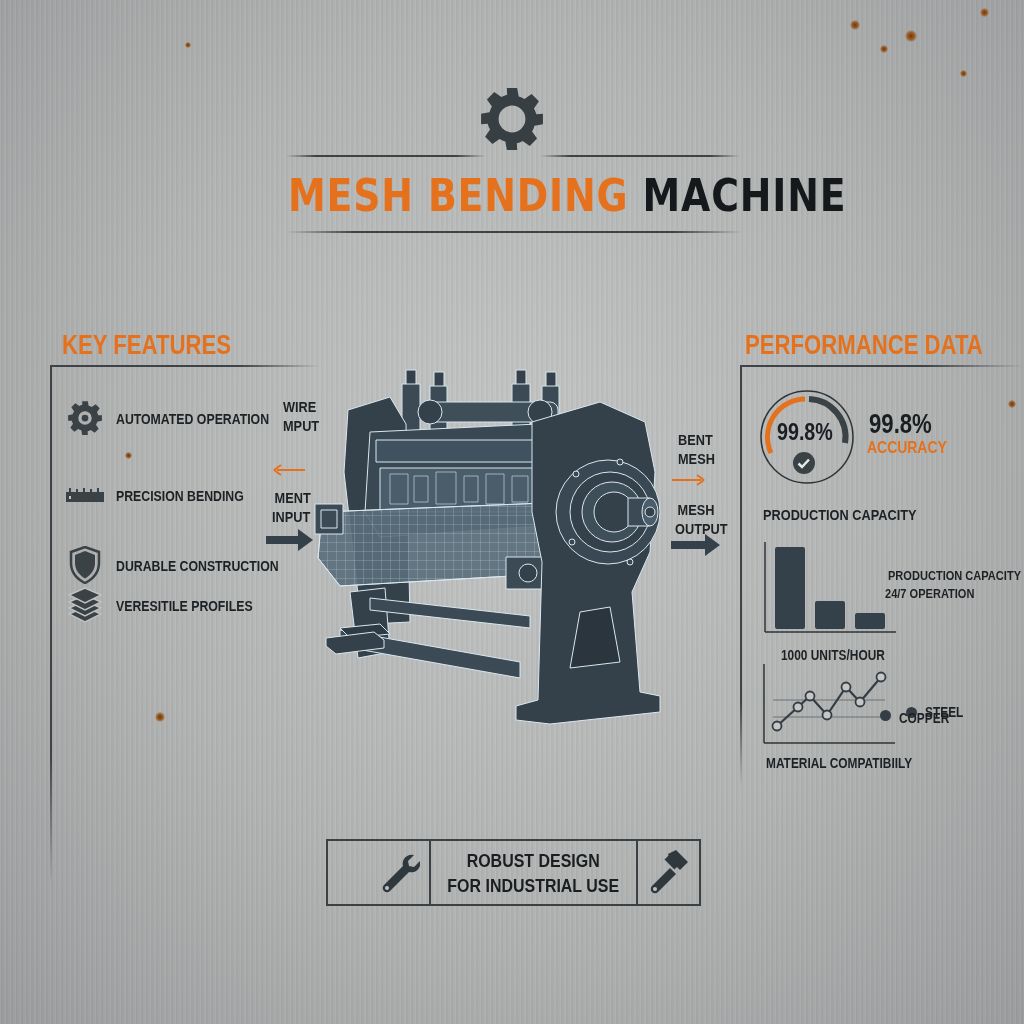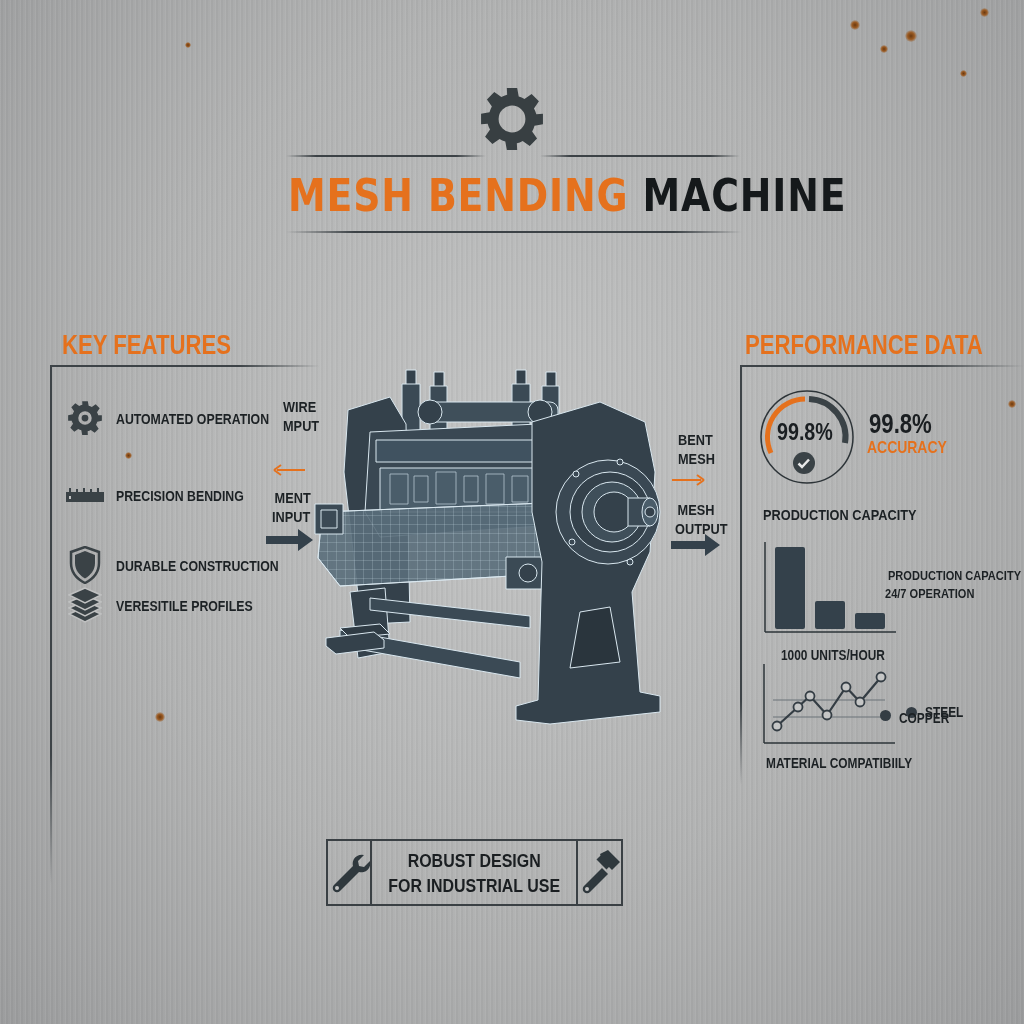--- a/index.html
+++ b/index.html
@@ -38,21 +38,21 @@
 
   
   .frame-r-top { left: 740px; top: 365px; width: 284px; height: 2px; background: linear-gradient(90deg, #3d4347 0%, #3d4347 65%, rgba(61,67,71,0) 100%); }
   .frame-r-side { left: 740px; top: 365px; width: 2px; height: 420px; background: linear-gradient(180deg, #3d4347 0%, #3d4347 80%, rgba(61,67,71,0) 100%); }
 
   .perf-txt { font-size: 15px; font-weight: bold; color: #1c2124; white-space: nowrap; transform: scaleX(0.85); transform-origin: left top; }
   .big-pct { font-size: 27px; font-weight: bold; color: #1a1e21; transform: scaleX(0.82); transform-origin: left top; white-space: nowrap; }
   .acc { font-size: 17px; font-weight: bold; color: #e5711d; transform: scaleX(0.82); transform-origin: left top; white-space: nowrap; }
 
   
-  .banner { left: 326px; top: 839px; width: 297px; height: 67px; border: 2px solid #3a4044; display: flex; }
+  .banner { left: 326px; top: 839px; width: 375px; height: 67px; border: 2px solid #3a4044; display: flex; padding-left: 40px; }
   .banner .cell-ico { width: 72px; height: 100%; display: flex; align-items: center; justify-content: center; }
   .banner .cell-mid { flex: 1; border-left: 2px solid #3a4044; border-right: 2px solid #3a4044; display: flex; flex-direction: column; align-items: center; justify-content: center; }
   .banner .line { font-size: 19px; font-weight: bold; color: #1a1e21; white-space: nowrap; transform: scaleX(0.84); line-height: 25px; }
 </style>
 </head>
 <body>
 
 <div class="grain"></div>
 
 <div class="rust" style="left:850px;top:20px;width:10px;height:10px;"></div>

